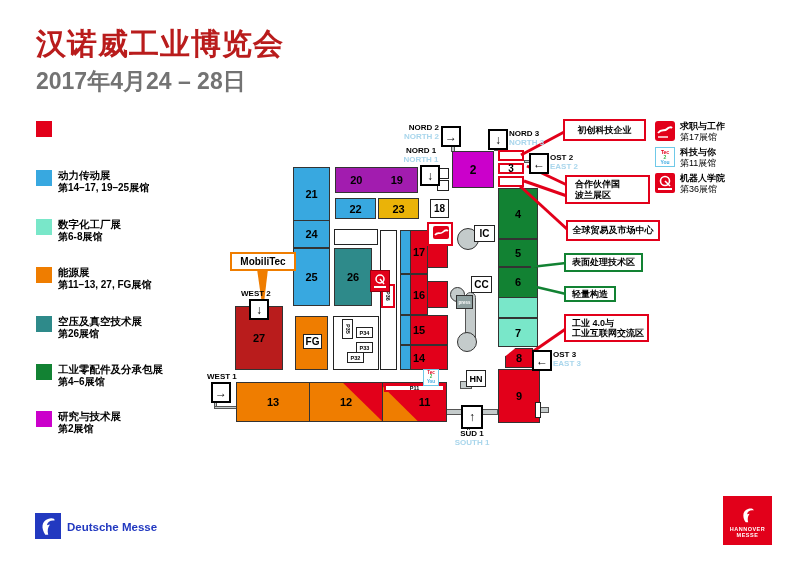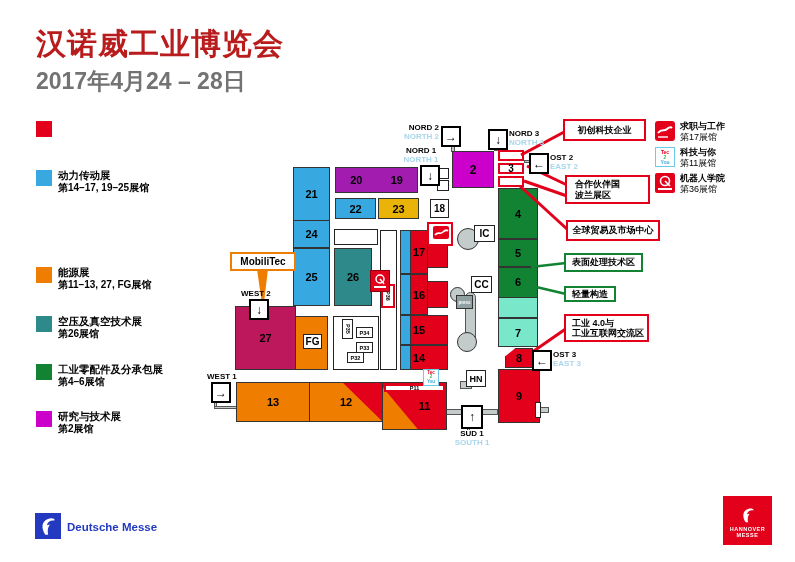--- a/index.html
+++ b/index.html
@@ -69,20 +69,27 @@
   <div class="lg" style="top:120px">
     <span class="sw" style="background: rgb(226, 0, 26);"></span>
   </div>
   <div class="lg" style="top:169px">
     <span class="sw" style="background: rgb(56, 168, 224);"></span>
     <div>
         <div class="lg-n">动力传动展</div>
          <div class="lg-h">第14–17, 19–25展馆</div>
       </div>
   </div>
+  <div class="lg" style="top:218px">
+    <span class="sw" style="background: rgb(121, 231, 201);"></span>
+    <div>
+        <div class="lg-n">数字化工厂展</div>
+         <div class="lg-h">第6-8展馆</div>
+      </div>
+  </div>
   <div class="lg" style="top:266px">
     <span class="sw" style="background: rgb(239, 125, 0);"></span>
     <div>
         <div class="lg-n">能源展</div>
          <div class="lg-h">第11–13, 27, FG展馆</div>
       </div>
   </div>
   <div class="lg" style="top:315px">
     <span class="sw" style="background: rgb(46, 138, 138);"></span>
     <div>
@@ -194,21 +201,21 @@
       <span class="lbl">7</span>
     </div>
   <div class="hall" style="left: 505px; top: 348px; width: 28px; height: 20px; clip-path: polygon(38% 0px, 100% 0px, 100% 100%, 0px 100%, 0px 42%); background: rgb(226, 0, 26);">
       <span class="lbl">8</span>
     </div>
   <div class="hall" style="left: 498px; top: 369px; width: 42px; height: 54px; background: rgb(226, 0, 26);">
       <span class="lbl">9</span>
     </div>
   <div class="wbox" style="left:535px;top:402px;width:6px;height:16px"></div>
 
-  <div class="hall" style="left: 235px; top: 306px; width: 61px; height: 64px; background: #be185d;">
+  <div class="hall" style="left: 235px; top: 306px; width: 48px; height: 64px; background: #b91c1c;">
       <span class="lbl">27</span>
     </div>
   <div class="hall" style="left: 295px; top: 316px; width: 33px; height: 54px; background: rgb(239, 125, 0);"></div>
   <div class="wbox" style="left:303px;top:334px;width:19px;height:15px;font-size:10px">
       <span>FG</span>
     </div>
 
   <div class="wbox" style="left:333px;top:316px;width:46px;height:54px"></div>
   <div class="wbox" style="left:342px;top:319px;width:11px;height:20px">
       <span class="vtext">P35</span>
@@ -226,21 +233,21 @@
       <span class="vtext">P36</span>
     </div>
 
   <div class="hall" style="left: 236px; top: 382px; width: 74px; height: 40px; background: rgb(239, 125, 0);">
       <span class="lbl">13</span>
     </div>
   <div class="hall" style="left: 309px; top: 382px; width: 74px; height: 40px; background: rgb(239, 125, 0);">
     <div class="tri" style="clip-path: polygon(46% 0px, 100% 0px, 100% 100%); background: rgb(226, 0, 26);"></div>
     <span class="lbl">12</span>
   </div>
-  <div class="hall" style="left: 382px; top: 382px; width: 65px; height: 48px; background: rgb(226, 0, 26);">
+  <div class="hall" style="left: 382px; top: 382px; width: 65px; height: 40px; background: rgb(226, 0, 26);">
     <div class="tri" style="clip-path: polygon(0px 10%, 55% 100%, 0px 100%); background: rgb(239, 125, 0);"></div>
     <span class="lbl" style="margin-left:20px">11</span>
   </div>
   <div class="rbox" style="left:384px;top:384px;width:61px;height:8px;font-size:5.5px">
       <span>P11</span>
     </div>
 
   <div class="gcirc" style="left:457px;top:228px;width:22px;height:22px"></div>
   <div class="wbox" style="left:474px;top:225px;width:21px;height:17px;font-size:10px">
       <span>IC</span>

